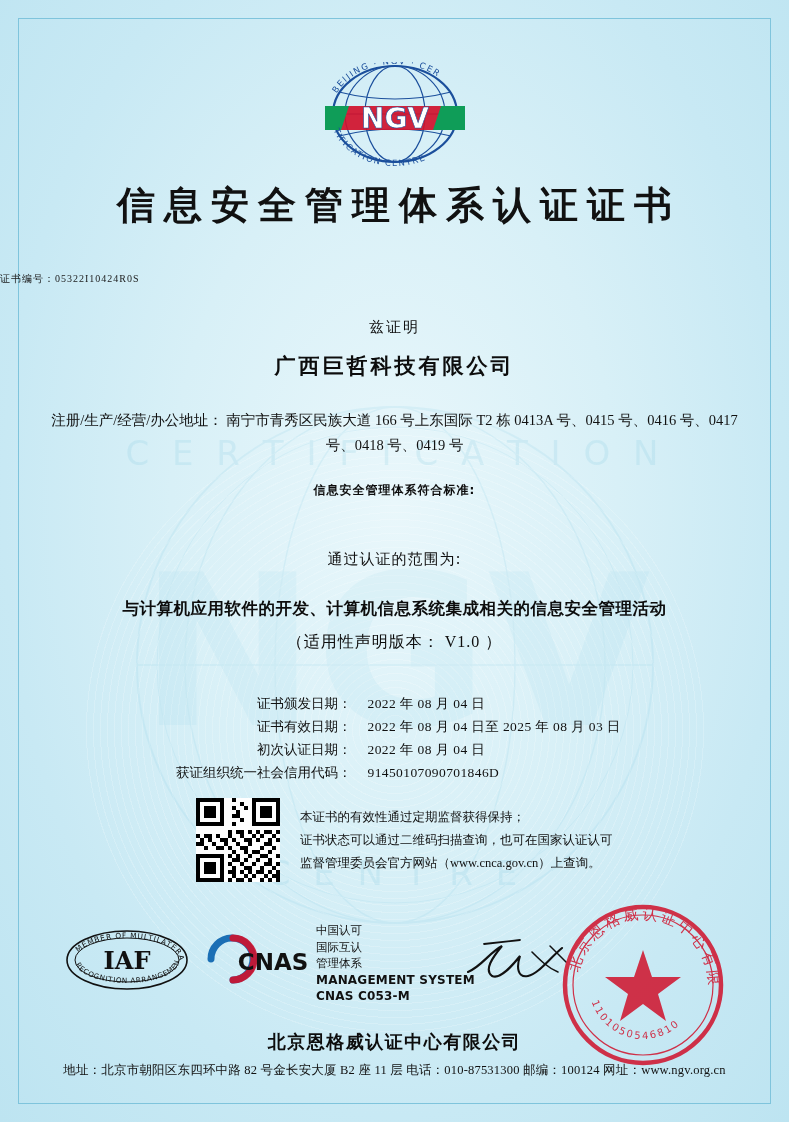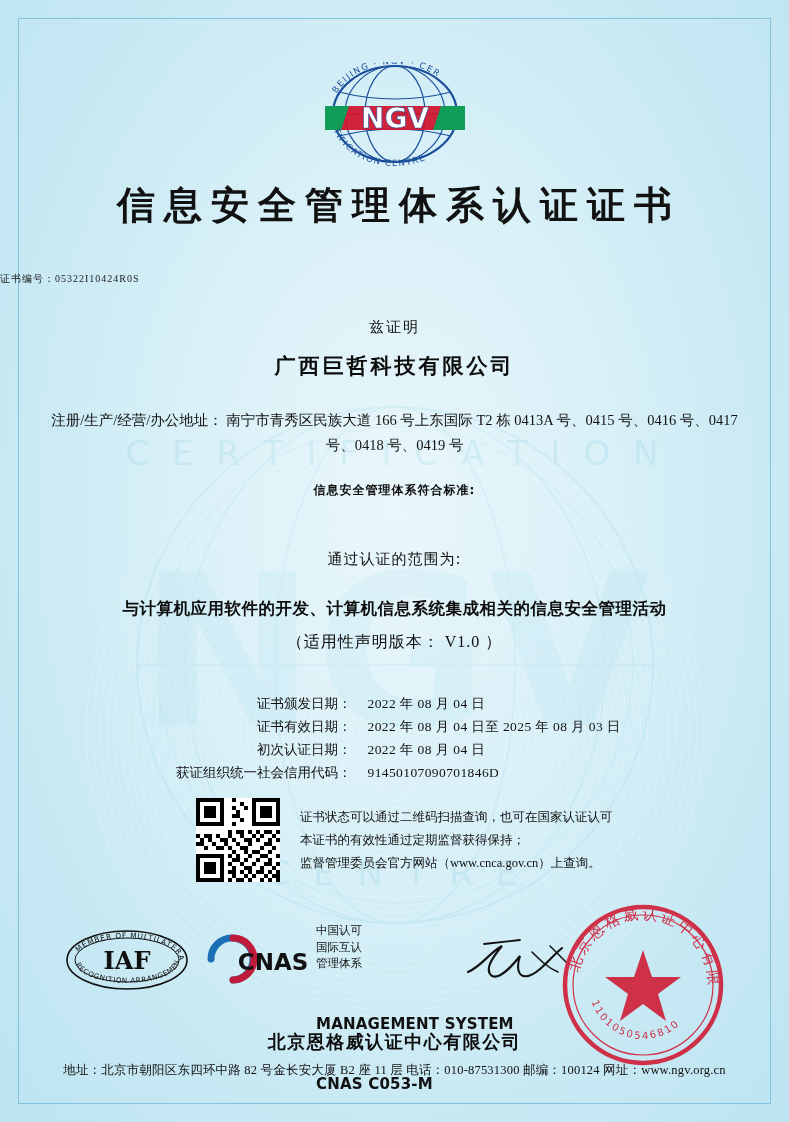--- a/index.html
+++ b/index.html
@@ -263,24 +263,23 @@
   .cnas-text {
     position: absolute;
     left: 316px;
     top: 922px;
     font-size: 11.5px;
     line-height: 16.5px;
     color: #111;
   }
   .cnas-text .en {
     font-family: "DejaVu Sans", sans-serif;
-    font-size: 15px;
+    font-size: 12px;
     font-weight: bold;
     letter-spacing: 0.2px;
-    margin-top: 44px;
   }
 
   .signature {
     position: absolute;
     left: 462px;
     top: 932px;
     width: 110px;
     height: 56px;
   }
 
@@ -499,22 +498,22 @@
             <rect x="10" y="20" width="2" height="1"></rect>
           <rect x="13" y="20" width="1" height="1"></rect>
             <rect x="16" y="20" width="1" height="1"></rect>
           <rect x="18" y="20" width="1" height="1"></rect>
             <rect x="20" y="20" width="1" height="1"></rect>
         </g>
       </svg>
     </div>
 
     <div class="note">
+      <div>本证书的有效性通过定期监督获得保持；</div>
       <div>证书状态可以通过二维码扫描查询，也可在国家认证认可</div>
-      <div>本证书的有效性通过定期监督获得保持；</div>
       <div>监督管理委员会官方网站（www.cnca.gov.cn）上查询。</div>
     </div>
 
     <div class="iaf">
       <svg width="126" height="64" viewBox="0 0 126 64">
         <ellipse cx="63" cy="32" rx="60" ry="29" fill="none" stroke="#111" stroke-width="1.6"></ellipse>
         <ellipse cx="63" cy="32" rx="52" ry="22" fill="none" stroke="#111" stroke-width="1"></ellipse>
         <path id="iafTop" d="M11 32 A52 22 0 0 1 115 32" fill="none"></path>
         <text font-family="DejaVu Sans, sans-serif" font-size="7.4" fill="#111" letter-spacing="0.8">
           <textPath href="#iafTop" startOffset="7%">MEMBER OF MULTILATERAL</textPath>

